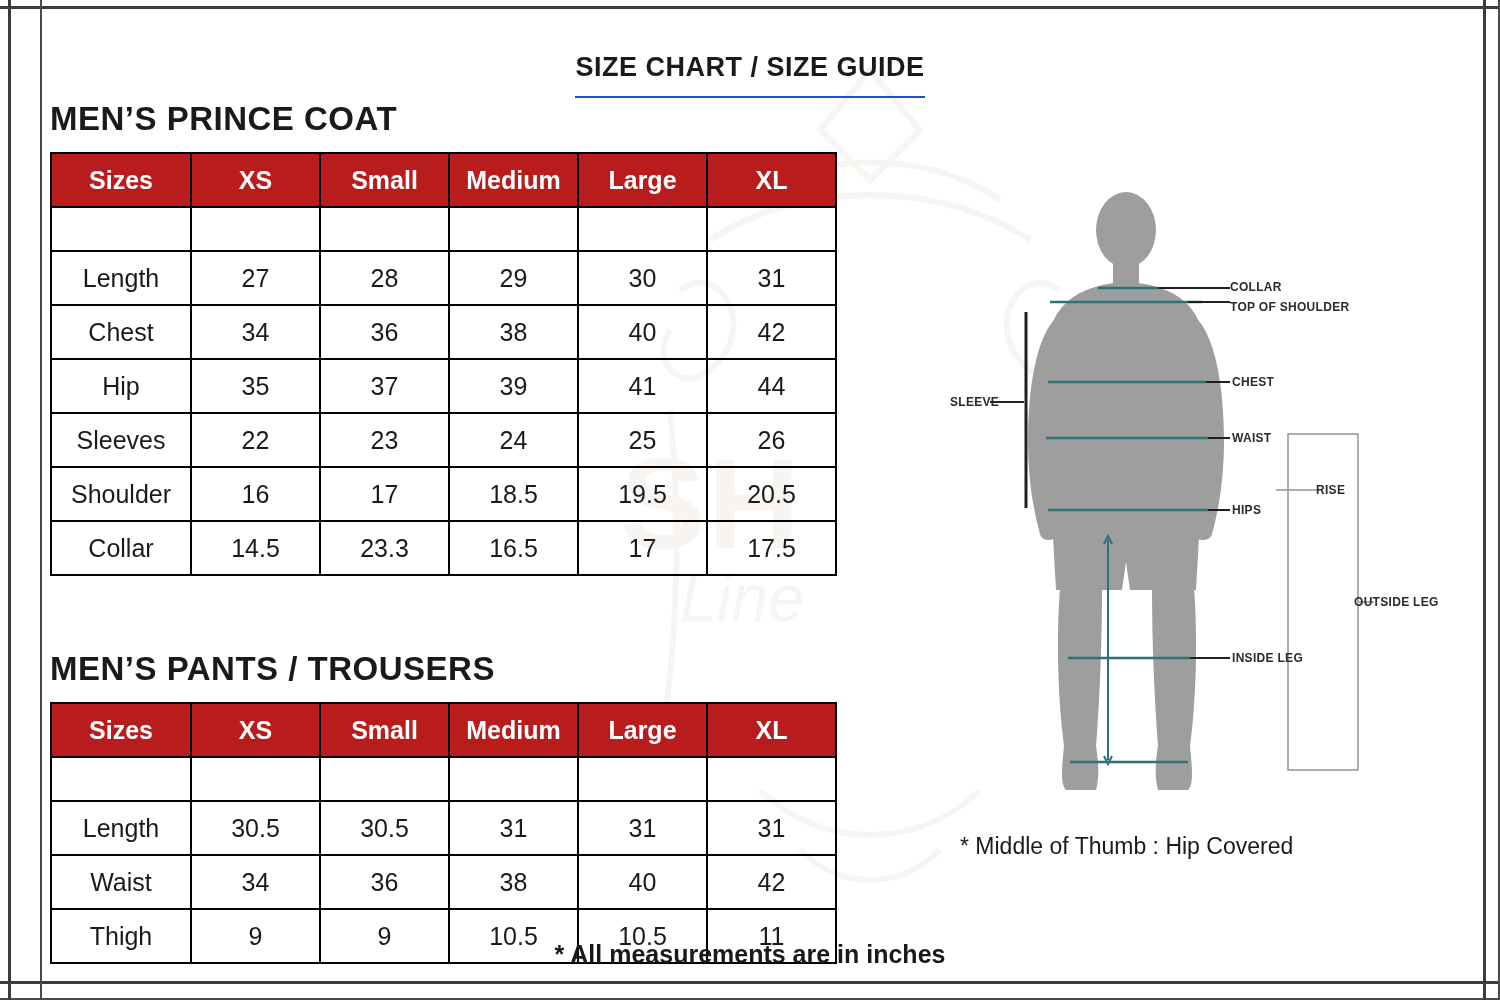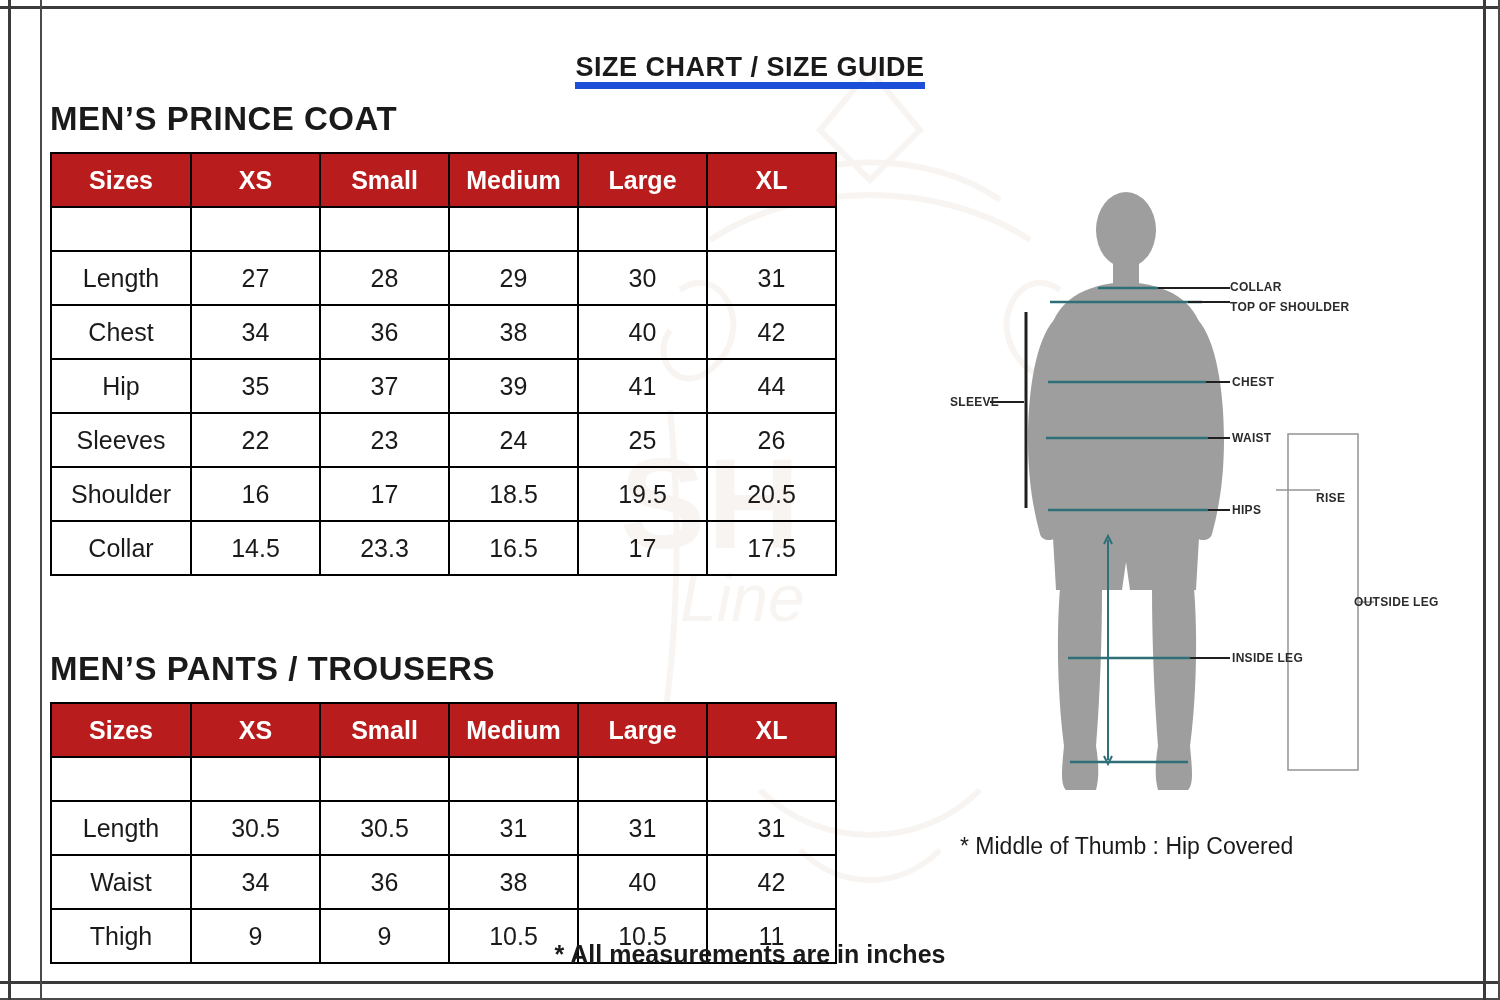--- a/index.html
+++ b/index.html
@@ -95,22 +95,22 @@
     position: absolute;
     left: 0;
     right: 0;
     top: 52px;
     text-align: center;
     font-size: 27px;
     font-weight: bold;
     letter-spacing: 0.5px;
   }
   .doc-title span {
-    border-bottom: 7px solid #1d4ed8;
-    padding-bottom: 0;
+    border-bottom: 2px solid #1d4ed8;
+    padding-bottom: 14px;
   }
 
   .section-heading {
     position: absolute;
     font-size: 33px;
     font-weight: bold;
     letter-spacing: 0.5px;
     color: #1a1a1a;
   }
   #coat-heading { left: 50px; top: 100px; }
@@ -428,21 +428,21 @@
         <line x1="346" y1="300" x2="358" y2="300"></line>
         <line x1="428" y1="412" x2="444" y2="412"></line>
       </g>
     </svg>
 
     <div class="fig-label" style="left:300px; top:90px;">COLLAR</div>
     <div class="fig-label" style="left:300px; top:110px;">TOP OF SHOULDER</div>
     <div class="fig-label" style="left:302px; top:185px;">CHEST</div>
     <div class="fig-label" style="left:20px; top:205px;">SLEEVE</div>
     <div class="fig-label" style="left:302px; top:241px;">WAIST</div>
-    <div class="fig-label" style="left:386px; top:301px;">RISE</div>
+    <div class="fig-label" style="left:386px; top:293px;">RISE</div>
     <div class="fig-label" style="left:302px; top:313px;">HIPS</div>
     <div class="fig-label" style="left:424px; top:405px;">OUTSIDE LEG</div>
     <div class="fig-label" style="left:302px; top:461px;">INSIDE LEG</div>
   </div>
 
   <div class="note" id="thumb-note">* Middle of Thumb : Hip Covered</div>
   <div class="note" id="units-note">* All measurements are in inches</div>
 
 </div>
 

